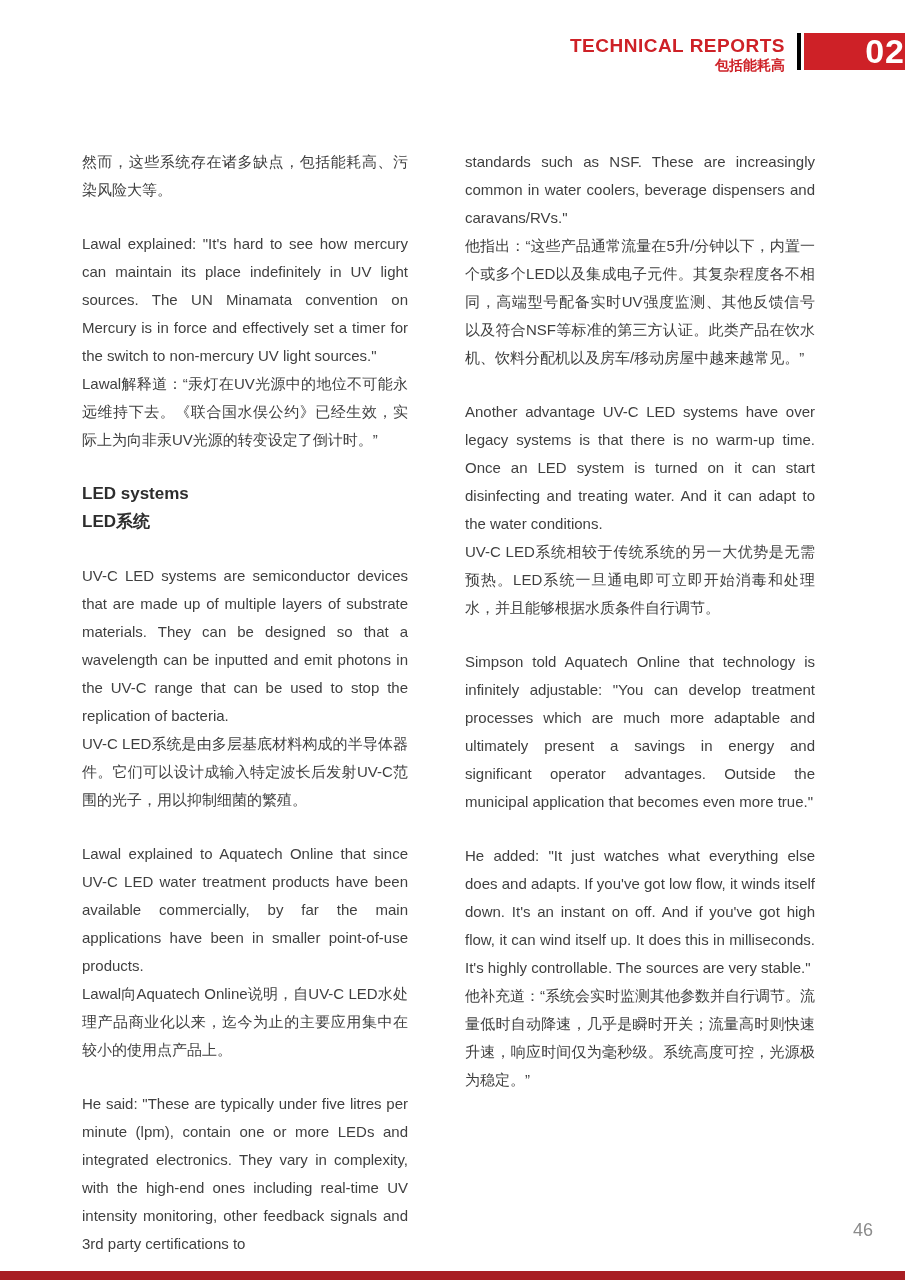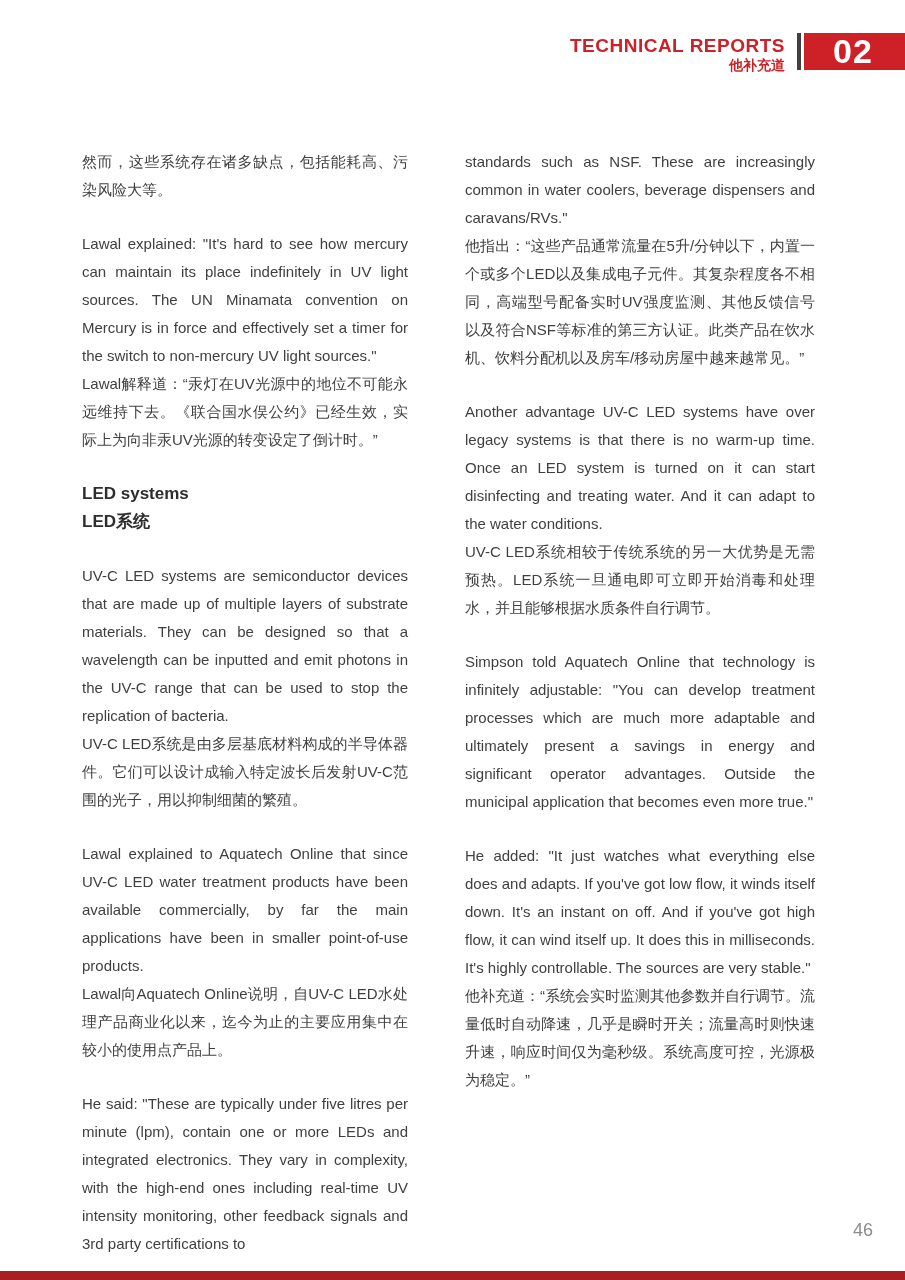--- a/index.html
+++ b/index.html
@@ -45,23 +45,23 @@
     margin-top: 1px;
   }
   .section-number-box {
     width: 104px;
     height: 37px;
     background: #ce2127;
     color: #ffffff;
     font-weight: bold;
     font-size: 34px;
     line-height: 37px;
-    text-align: center;
+    text-align: right;
     letter-spacing: 1px;
-    border-left: 4px solid #404040;
+    border-left: 4px solid #000000;
     box-shadow: inset 3px 0 0 #fdfdfc;
   }
 
   
   .columns {
     position: absolute;
     top: 148px;
     left: 82px;
     display: flex;
     gap: 57px;
@@ -108,21 +108,21 @@
   }
 </style>
 </head>
 <body>
 
 <div class="page">
 
   <header class="page-header">
     <div class="header-titles">
       <div class="header-title">TECHNICAL REPORTS</div>
-      <div class="header-subtitle">他补充道</div>
+      <div class="header-subtitle">包括能耗高</div>
     </div>
     <div class="section-number-box">
       <span>02</span>
     </div>
   </header>
 
   <main class="columns">
 
     <section class="col col-left">
       <p class="para">

